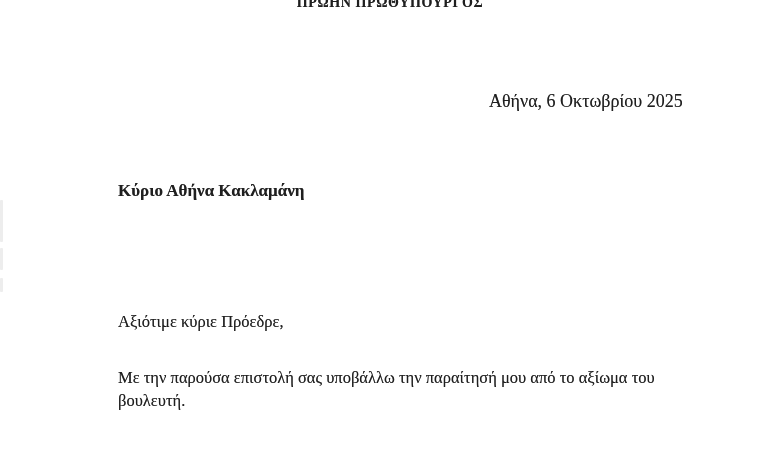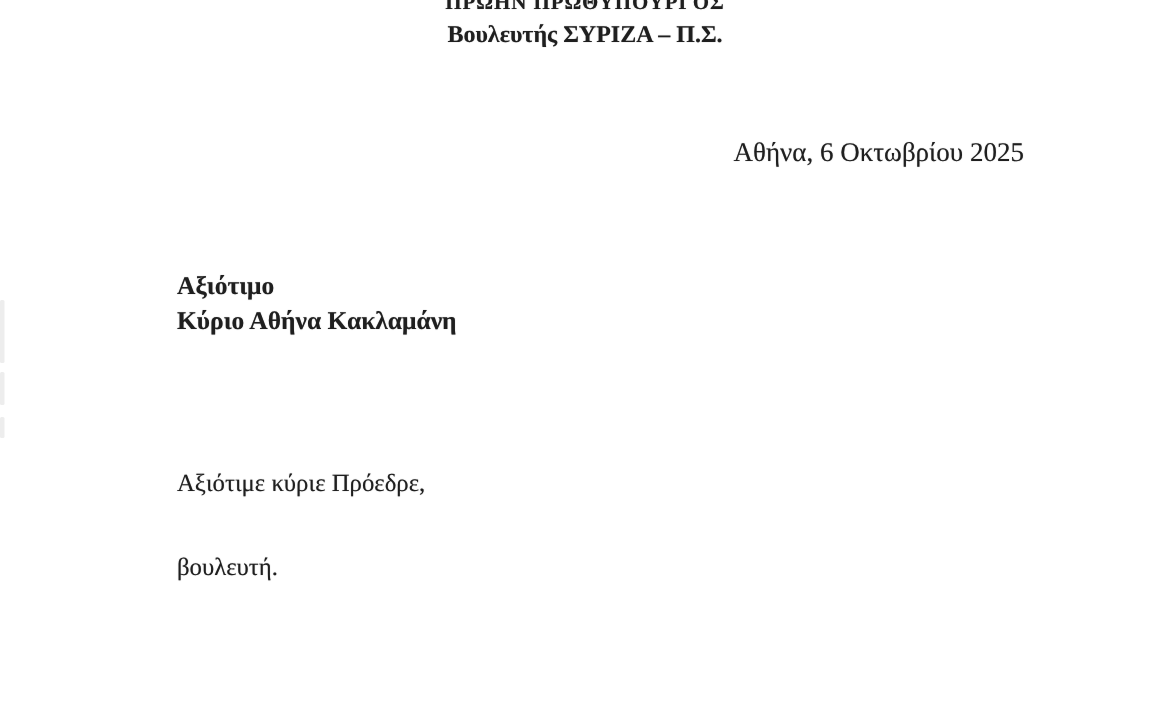--- a/index.html
+++ b/index.html
@@ -88,33 +88,32 @@
   .scan-artifact.a2 { top: 248px; height: 22px; }
   .scan-artifact.a3 { top: 278px; height: 14px; }
 </style>
 </head>
 <body>
 
 <div class="page">
 
   <div class="letterhead ink">
     <div class="letterhead-title">ΠΡΩΗΝ ΠΡΩΘΥΠΟΥΡΓΟΣ</div>
-    <div class="letterhead-subtitle">Βουλευτής ΣΥΡΙΖΑ – Π.Σ.</div>
   </div>
 
   <div class="date-line ink">Αθήνα, 6 Οκτωβρίου 2025</div>
 
   <div class="addressee ink">
-    <div>Αξιότιμο</div>
     <div>Κύριο Αθήνα Κακλαμάνη</div>
   </div>
 
   <div class="salutation ink">Αξιότιμε κύριε Πρόεδρε,</div>
 
   <div class="body-paragraph ink">
+    <span class="body-line">Με την παρούσα επιστολή σας υποβάλλω την παραίτησή μου από το αξίωμα του</span>
     <span class="body-line">βουλευτή.</span>
   </div>
 
   <div class="scan-artifact a1"></div>
   <div class="scan-artifact a2"></div>
   <div class="scan-artifact a3"></div>
 
 </div>
 
 </body></html>

